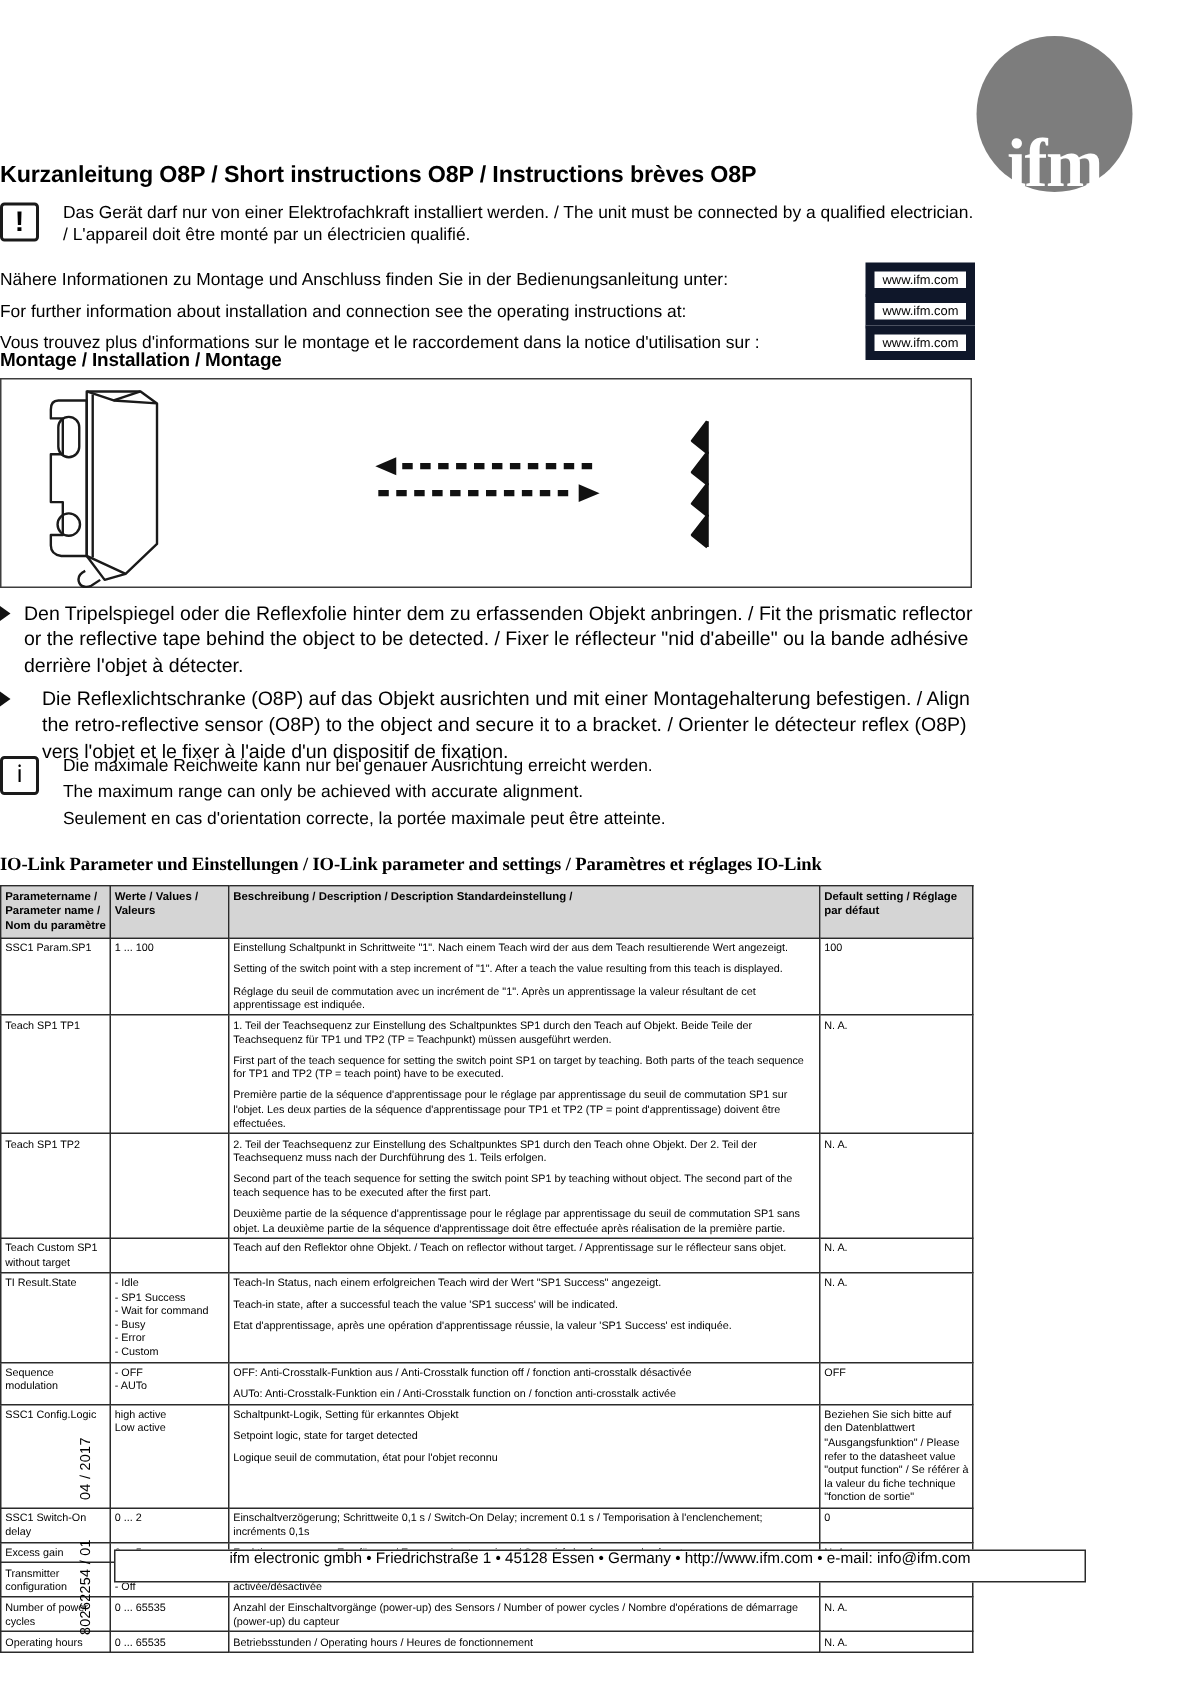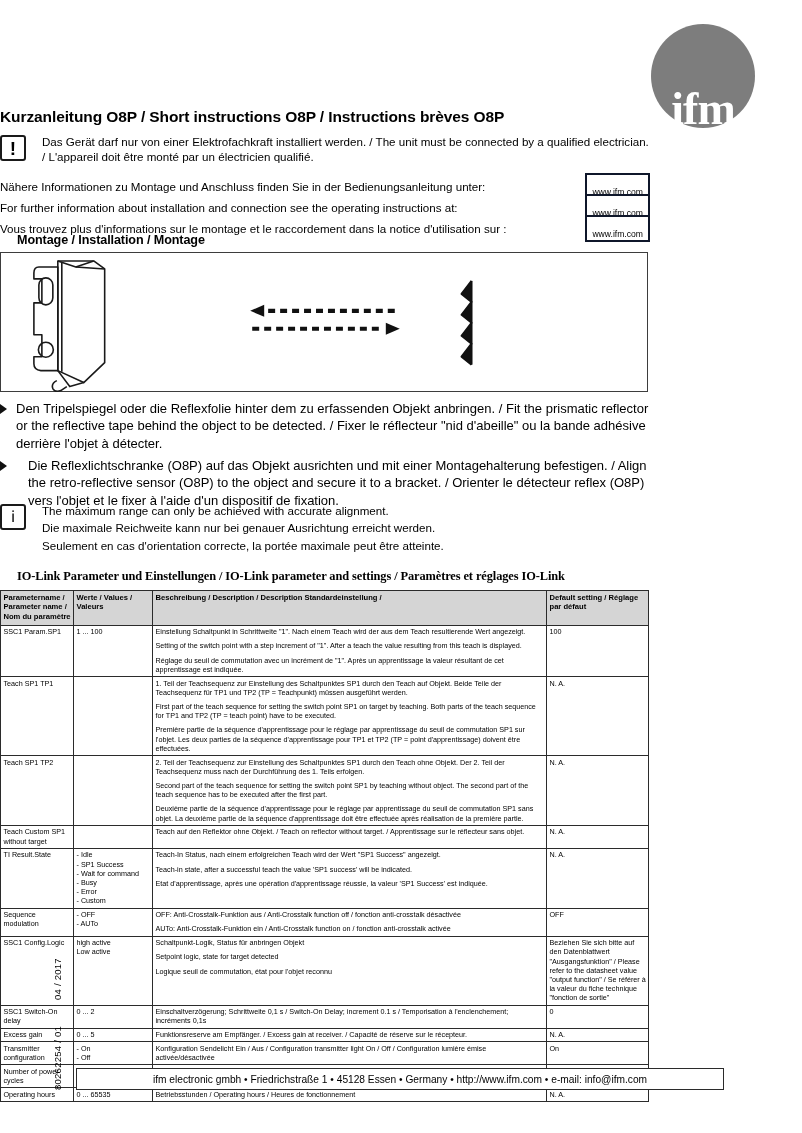--- a/index.html
+++ b/index.html
@@ -101,36 +101,35 @@
   .ref-line {
     display: flex;
     align-items: center;
     font-size: 11.6px;
     height: 19px;
     margin-bottom: 2px;
   }
   .ref-line .lbl { white-space: nowrap; }
   .ref-line .spacer { flex: 1 1 auto; }
   .url-box {
-    border: 2px solid #0f172a;
+    border: 6px solid #0f172a;
     background: #ffffff;
     font-size: 8.6px;
-    padding: 13px 5px 2px 5px;
+    padding: 1px 5px 2px 5px;
     line-height: 1;
     white-space: nowrap;
   }
 
   
   .sec-head {
     position: absolute;
     font-size: 12.6px;
     font-weight: bold;
     letter-spacing: -0.1px;
     white-space: nowrap;
-    margin-left: 17px;
   }
   .sec-montage { top: 233px; left: 0; }
   .sec-iolink { top: 569px; left: 0; font-size: 12.4px; font-family: Liberation Serif, serif; }
 
   
   .figure-box {
     position: absolute;
     top: 252px;
     left: 0;
     width: 648px;
@@ -198,28 +197,28 @@
   .param-table td p:last-child { margin-bottom: 0; }
   .param-table td.c2 ul {
     margin: 0; padding: 0; list-style: none;
   }
   .param-table td.c2 ul li { white-space: nowrap; }
   .hdr-tall { height: 28px; }
 
   
   .footer-box {
     position: absolute;
-    top: 1068px;
+    top: 1033px;
     left: 76px;
     width: 648px;
     height: 22px;
     border: 1.2px solid #2b2b2b;
     box-sizing: border-box;
     display: flex;
-    align-items: center;
+    align-items: flex-start;
     justify-content: center;
     font-size: 10.2px;
     background: #ffffff;
   }
 
   
   .side-code {
     position: absolute;
     left: 0;
     transform-origin: left top;
@@ -311,22 +310,22 @@
   <div class="bullet-row b2">
     <span class="tri"></span>
     <span>Die Reflexlichtschranke (O8P) auf das Objekt ausrichten und mit einer Montagehalterung befestigen. / Align the retro-reflective sensor (O8P) to the object and secure it to a bracket. / Orienter le détecteur reflex (O8P) vers l'objet et le fixer à l'aide d'un dispositif de fixation.</span>
   </div>
 
   <div class="note-row note-info">
     <div class="icon-box">
       <span class="info">ℹ</span>
     </div>
     <div class="note-text">
+      <div>Die maximale Reichweite kann nur bei genauer Ausrichtung erreicht werden.</div>
       <div>The maximum range can only be achieved with accurate alignment.</div>
-      <div>Die maximale Reichweite kann nur bei genauer Ausrichtung erreicht werden.</div>
       <div>Seulement en cas d'orientation correcte, la portée maximale peut être atteinte.</div>
     </div>
   </div>
 
   <div class="sec-head sec-iolink">IO-Link Parameter und Einstellungen / IO-Link parameter and settings / Paramètres et réglages IO-Link</div>
 
   <table class="param-table">
     <thead>
       <tr>
         <th class="c1 hdr-tall">Parametername / Parameter name / Nom du paramètre</th>
@@ -409,21 +408,21 @@
         </tr>
         <tr>
           <td class="c1">SSC1 Config.Logic</td>
           <td class="c2">
             <ul>
               <li>high active</li>
               <li>Low active</li>
             </ul>
           </td>
           <td class="c3">
-            <p>Schaltpunkt-Logik, Status für anbringen Objekt</p>
+            <p>Schaltpunkt-Logik, Setting für erkanntes Objekt</p>
             <p>Setpoint logic, state for target detected</p>
             <p>Logique seuil de commutation, état pour l'objet reconnu</p>
           </td>
           <td class="c4">Beziehen Sie sich bitte auf den Datenblattwert "Ausgangsfunktion" / Please refer to the datasheet value "output function" / Se référer à la valeur du fiche technique "fonction de sortie"</td>
         </tr>
         <tr>
           <td class="c1">SSC1 Switch-On delay</td>
           <td class="c2">0 ... 2</td>
           <td class="c3">
             <p>Einschaltverzögerung; Schrittweite 0,1 s / Switch-On Delay; increment 0.1 s / Temporisation à l'enclenchement; incréments 0,1s</p>

